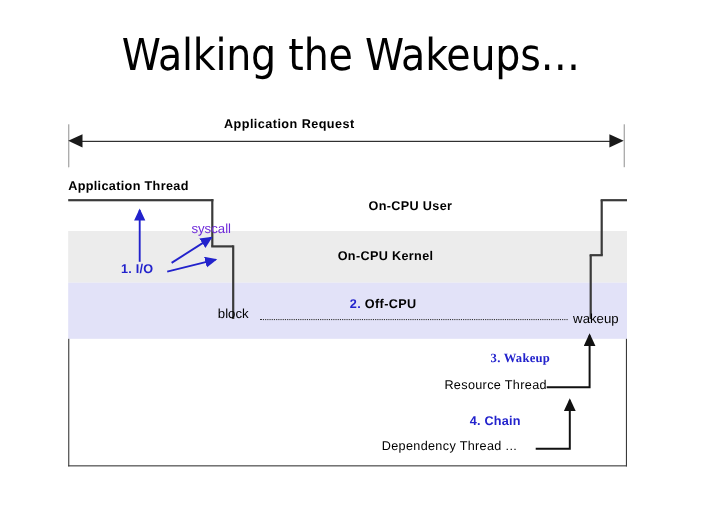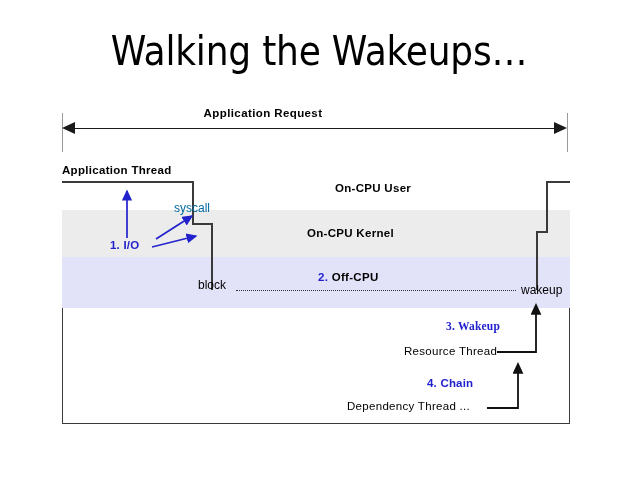--- a/index.html
+++ b/index.html
@@ -158,21 +158,21 @@
   #rt-v1 { left: 536px; top: 232px; height: 58px; }
   #rt-h1 { left: 536px; top: 231px; width: 12px; }
   #rt-v2 { left: 546px; top: 182px; height: 50px; }
   #rt-h2 { left: 546px; top: 181px; width: 24px; }
 
   #syscall-label {
     position: absolute;
     left: 174px;
     top: 201px;
     font-size: 12px;
-    color: #0369a1;
+    color: #6d28d9;
     white-space: nowrap;
   }
   #block-label {
     position: absolute;
     left: 198px;
     top: 278px;
     font-size: 12px;
     color: #000000;
   }
   #wakeup-label {

